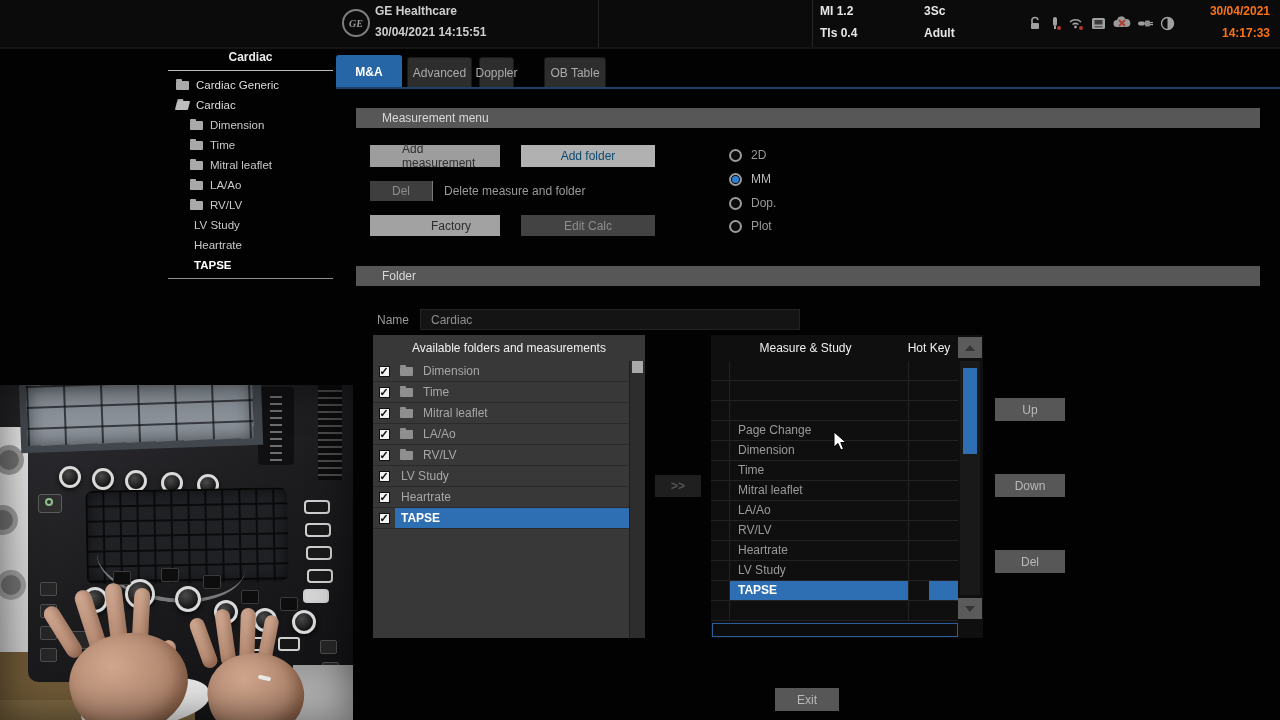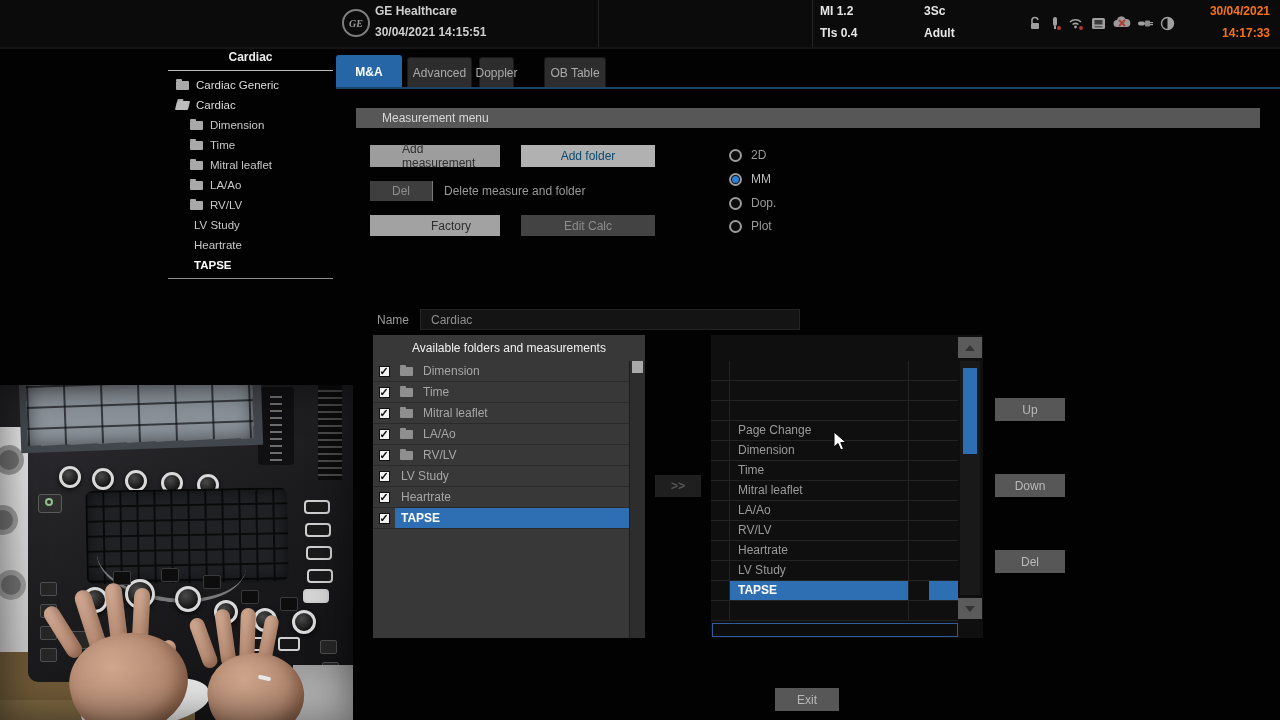--- a/index.html
+++ b/index.html
@@ -265,20 +265,21 @@
     </div>
   <div class="radio-row" style="top:196px">
       <span class="radio"></span>
       <span class="radio-lbl">Dop.</span>
     </div>
   <div class="radio-row" style="top:219px">
       <span class="radio"></span>
       <span class="radio-lbl">Plot</span>
     </div>
 
+  <div class="sec-h" style="top:266px">Folder</div>
   <div class="name-lbl">Name</div>
   <input class="name-input" type="text" value="Cardiac" style="">
 
   <div class="avail">
     <div class="avail-h">Available folders and measurements</div>
     <div class="lrow">
         <span class="cbzone">
           <span class="cb"></span>
         </span>
         <span class="rowbody">
@@ -347,20 +348,24 @@
         </span>
       </div>
     <div class="avail-sb">
         <div class="avail-thumb"></div>
       </div>
   </div>
 
   <div class="xfer">&gt;&gt;</div>
 
   <div class="mtable">
+    <div class="mt-h">
+      <span class="c1">Measure &amp; Study</span>
+      <span class="c2">Hot Key</span>
+    </div>
     <div class="mt-up">
         <span class="tri-up"></span>
       </div>
     <div class="mt-track">
         <div class="mt-thumb"></div>
       </div>
     <div class="mt-down">
         <span class="tri-dn"></span>
       </div>
     <div class="mt-rows">

